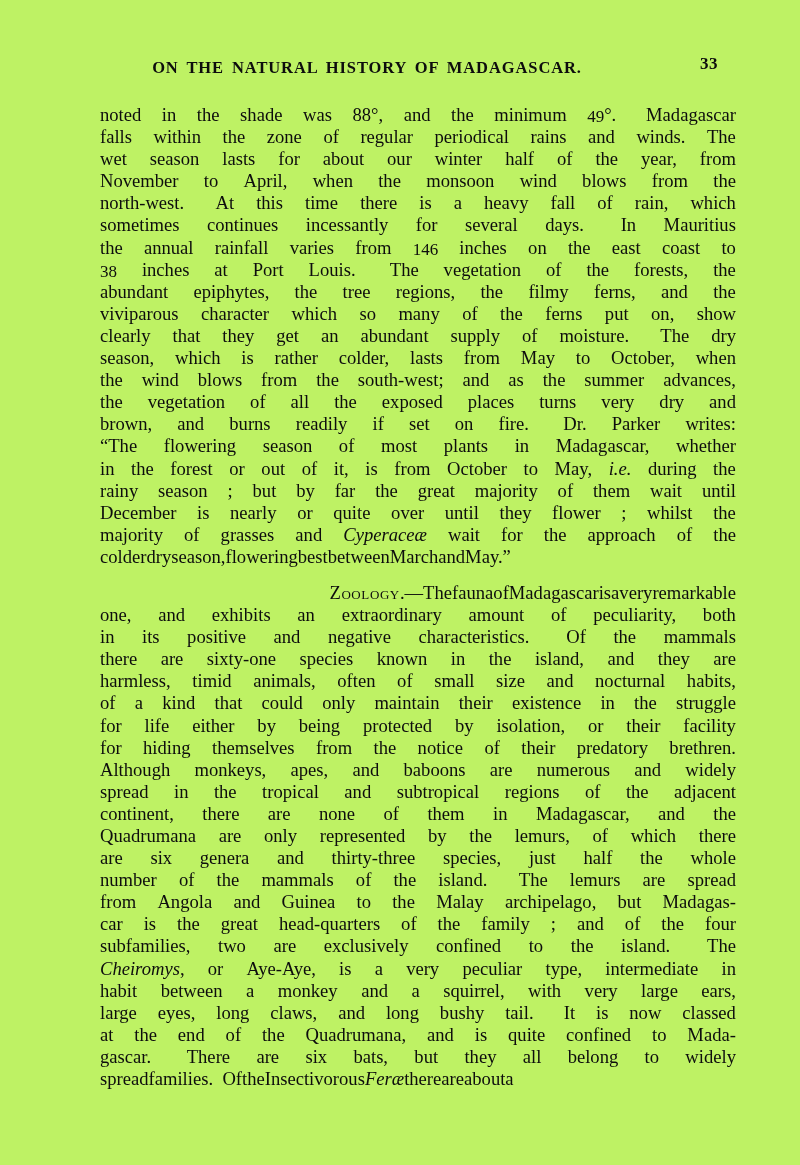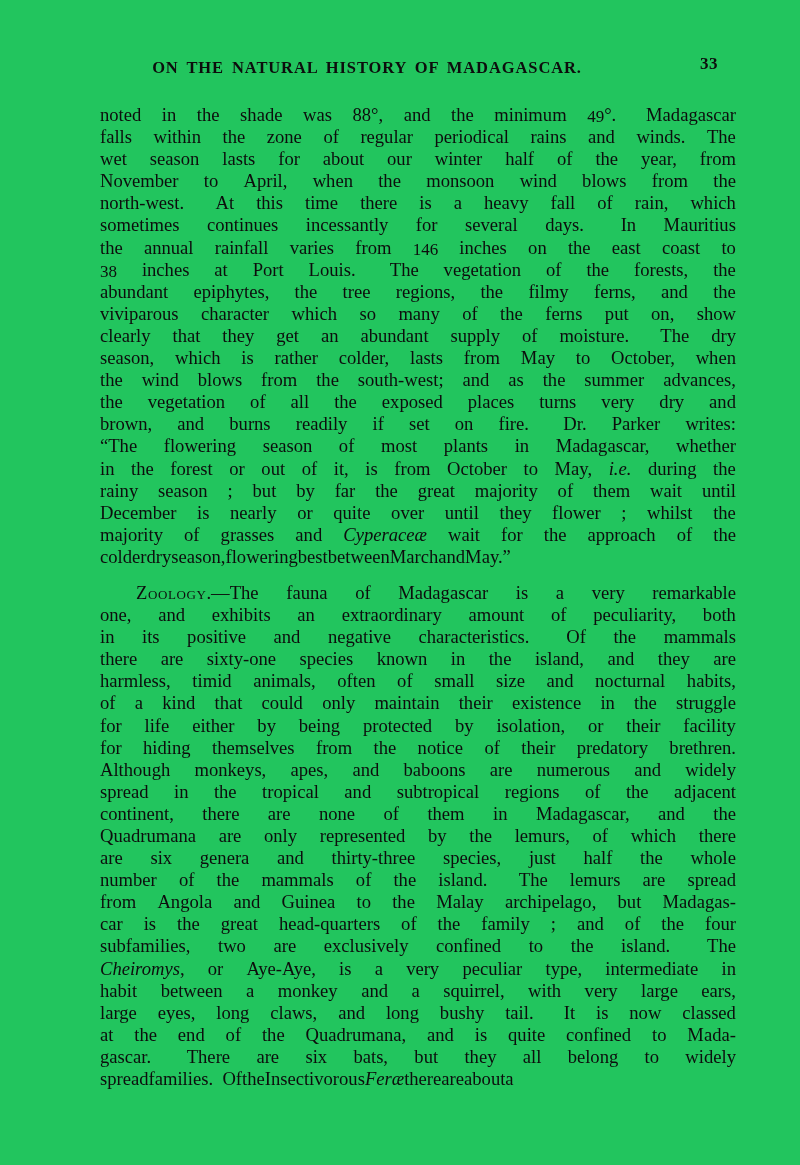--- a/index.html
+++ b/index.html
@@ -5,21 +5,21 @@
 <style>
   html, body {
     margin: 0;
     padding: 0;
     background: #ffffff;
   }
   .page {
     position: relative;
     width: 800px;
     height: 1165px;
-    background: #22c55e;
+    background: #bef264;
     margin: 0 auto;
     overflow: hidden;
     font-family: "Liberation Serif", "DejaVu Serif", serif;
     color: #0d0d0d;
     -webkit-font-smoothing: antialiased;
   }
 
   
   .running-head {
     position: absolute;
@@ -73,20 +73,21 @@
   
   .line.justify {
     justify-content: space-between;
   }
   
   .line.flush {
     justify-content: flex-start;
   }
   .line.indent {
     padding-left: 36px;
+    justify-content: flex-end;
   }
   .w {
     white-space: pre;
   }
   i, .ital {
     font-style: italic;
     text-align: right;
   }
   .smallcaps {
     font-variant: small-caps;

